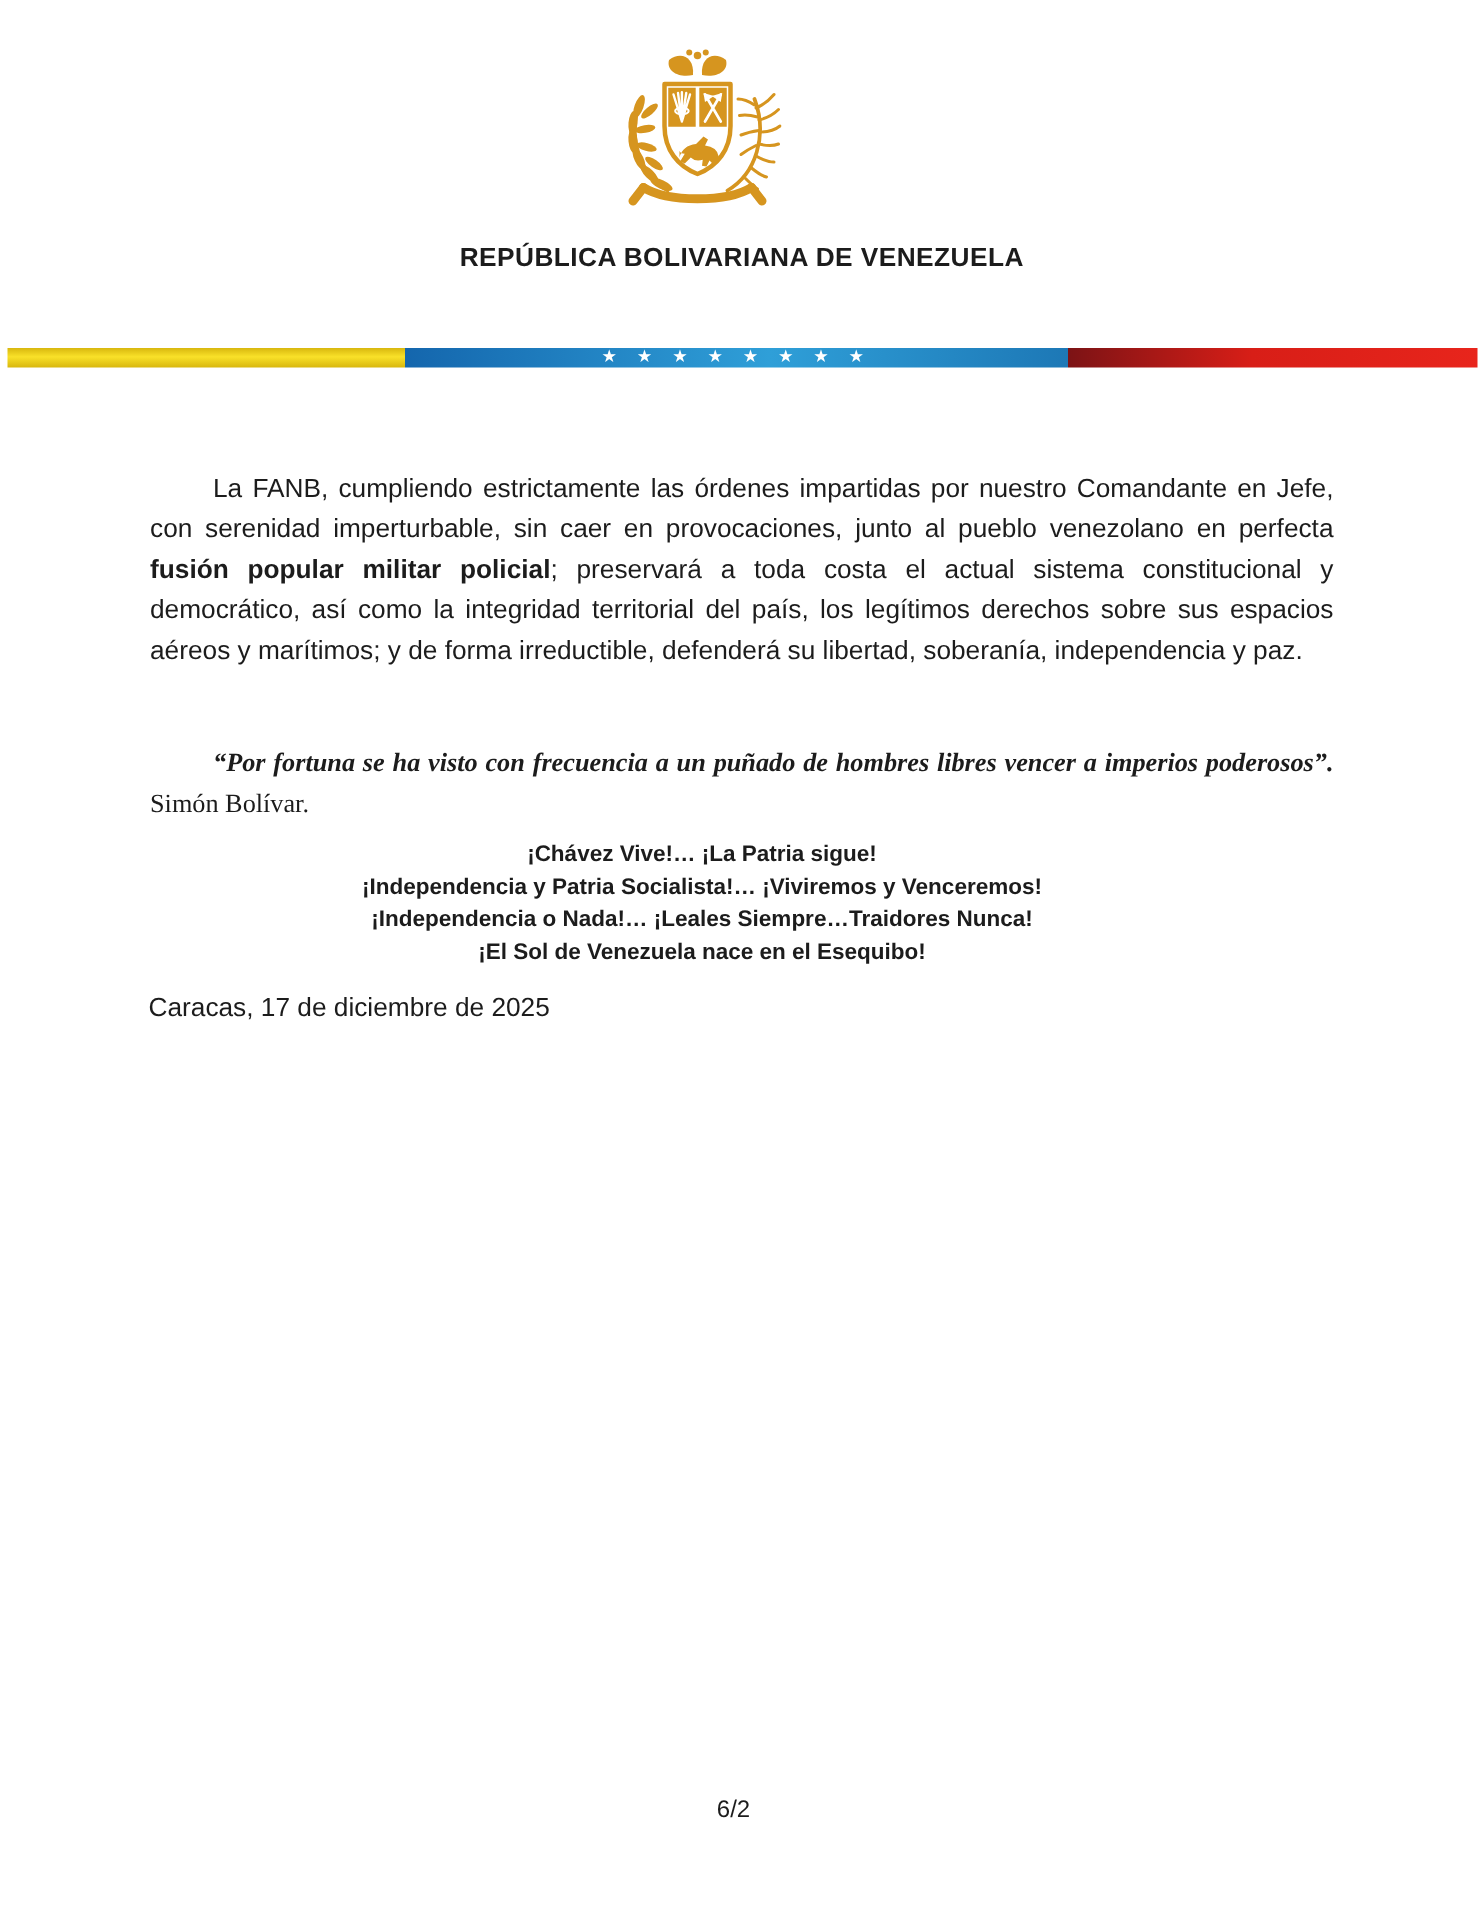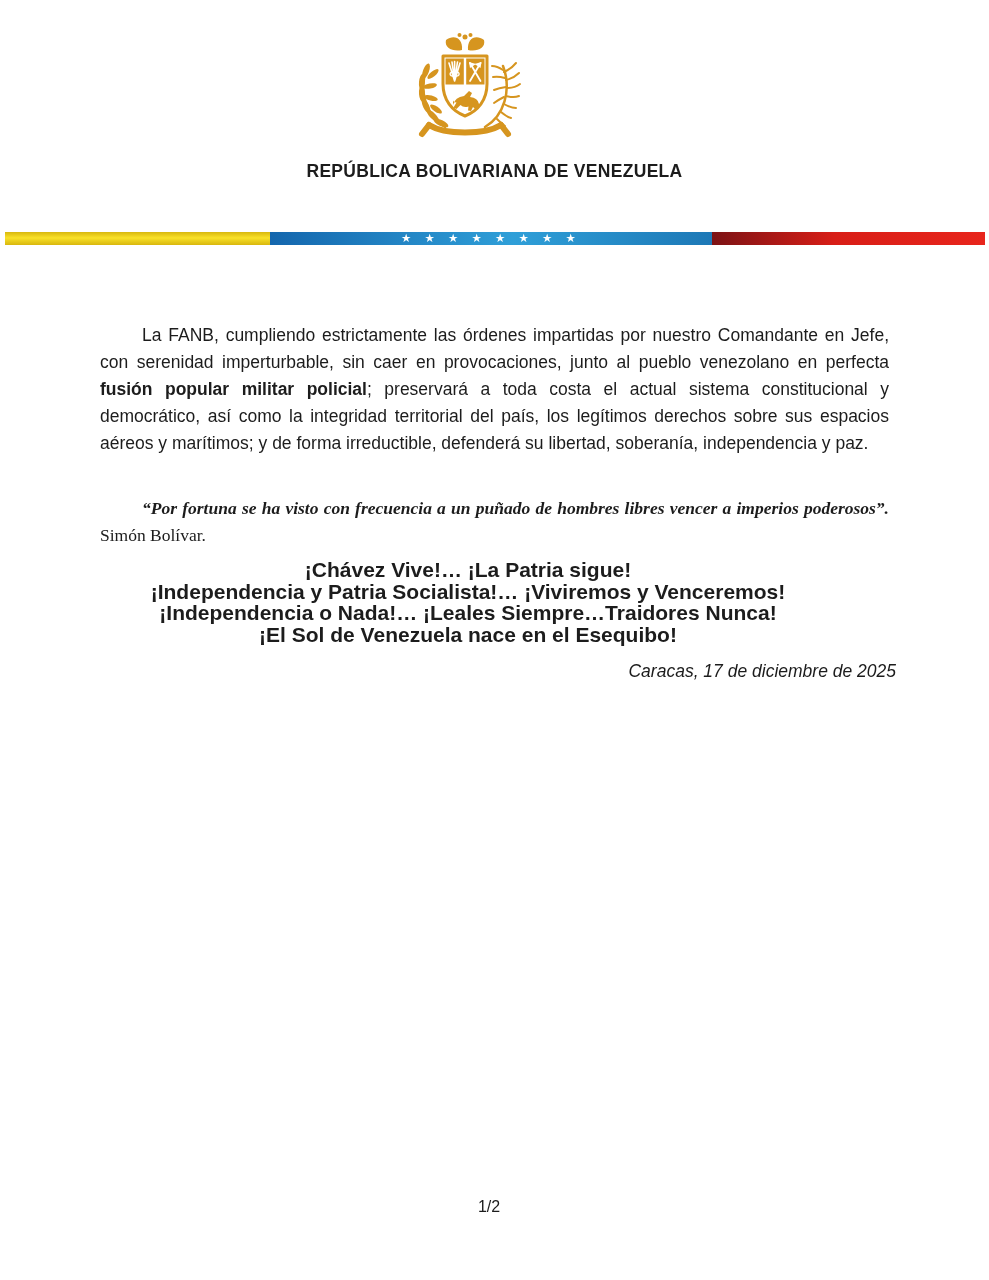--- a/index.html
+++ b/index.html
@@ -35,37 +35,37 @@
   }
   .flag-stars{
     color:#ffffff;font-size:11.5px;line-height:12px;
     letter-spacing:5px;white-space:nowrap;margin-top:-1px;
   }
   .flag-red{
     flex:1;height:100%;
     background:linear-gradient(90deg,#7c1315 0%,#d81e17 45%,#e8251c 100%);
   }
   .body-par{
-    position:absolute;top:304px;left:100px;width:789px;
+    position:absolute;top:294px;left:100px;width:789px;
     font-size:17.5px;line-height:27px;text-align:justify;text-indent:42px;
   }
   .body-par .b{font-weight:bold;}
   .quote-par{
     position:absolute;top:477px;left:100px;width:789px;
     font-size:17.5px;line-height:27px;text-align:justify;text-indent:42px;font-family:Liberation Serif, serif;
   }
   .quote-text{font-weight:bold;font-style:italic;}
   .quote-attr{font-weight:normal;}
   .slogans{
     position:absolute;top:559px;left:58px;width:820px;
-    text-align:center;font-weight:bold;font-size:21px;line-height:21.5px;
+    text-align:center;font-weight:bold;font-size:15px;line-height:21.5px;
   }
   .dateline{
-    position:absolute;top:661px;left:116px;width:780px;
-    text-align:right;font-size:17.5px;font-style:italic;
+    position:absolute;top:661px;left:99px;width:780px;
+    text-align:left;font-size:17.5px;
   }
   .signature{
     position:absolute;top:727px;left:120px;width:780px;
     text-align:center;font-weight:bold;font-size:17px;line-height:22px;
   }
   .page-number{
     position:absolute;top:1198px;left:0;width:978px;
     text-align:center;font-size:16px;
   }
 </style>
@@ -151,15 +151,15 @@
   <div class="slogans">
     <div>¡Chávez Vive!… ¡La Patria sigue!</div>
     <div>¡Independencia y Patria Socialista!… ¡Viviremos y Venceremos!</div>
     <div>¡Independencia o Nada!… ¡Leales Siempre…Traidores Nunca!</div>
     <div>¡El Sol de Venezuela nace en el Esequibo!</div>
   </div>
 
   <div class="dateline">Caracas, 17 de diciembre de 2025</div>
 
 
-  <div class="page-number">1/2</div>
+  <div class="page-number">6/2</div>
 
 </div>
 
 </body></html>

